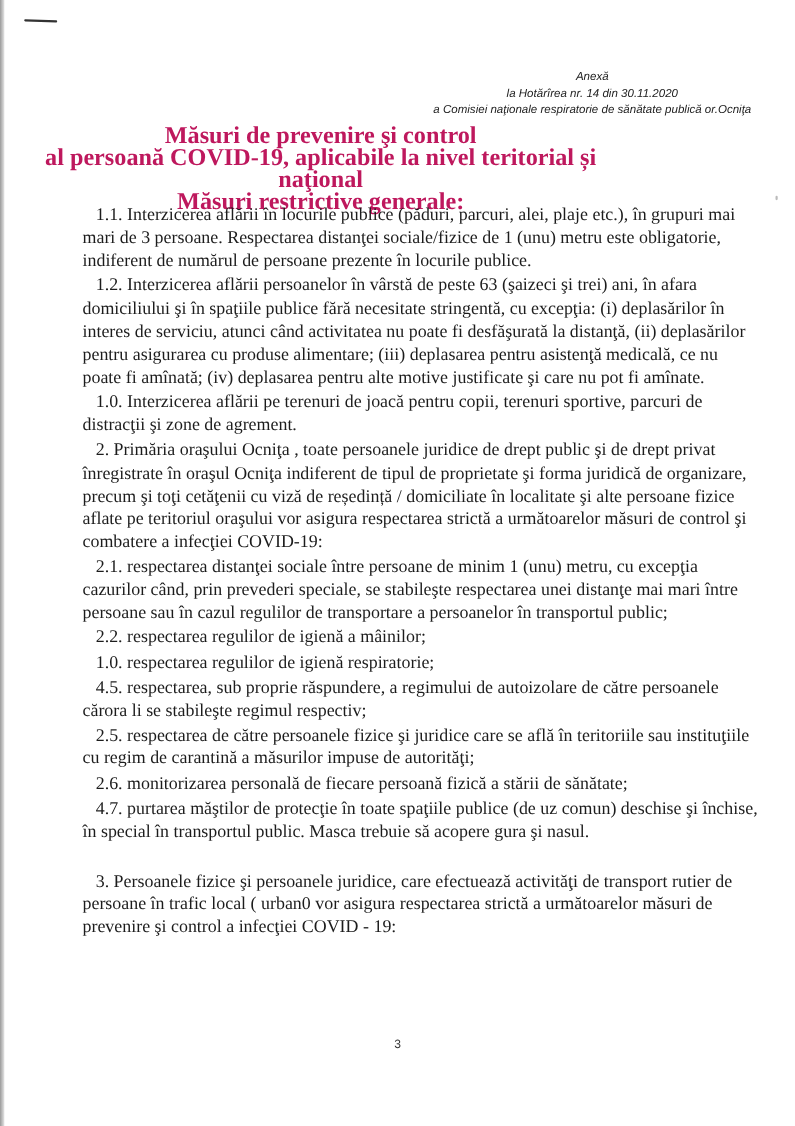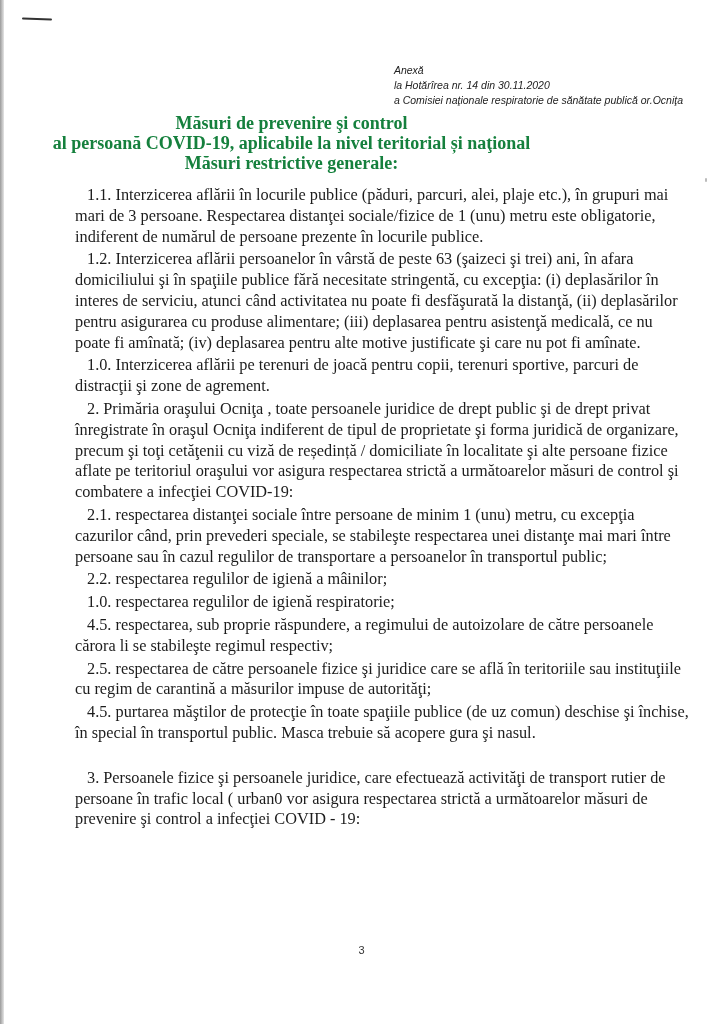--- a/index.html
+++ b/index.html
@@ -12,27 +12,27 @@
   }
   .left-edge {
     position: absolute; left: 0; top: 0; width: 4px; height: 1024px;
     background: linear-gradient(to right, #9a9a9a, #e6e6e6);
   }
   .corner-mark {
     position: absolute; left: 22px; top: 18px; width: 30px; height: 2px;
     background: #333; transform: rotate(2deg); border-radius: 1px;
   }
   .header-right {
-    position: absolute; right: 40px; top: 63px; text-align: left;
+    position: absolute; right: 40px; top: 63px; text-align: center;
     font-family: "Liberation Sans", sans-serif; font-style: italic;
     font-size: 10.5px; line-height: 15px; color: #222;
   }
   .title {
     position: absolute; left: 0; width: 583px; top: 113px; text-align: center;
-    font-weight: bold; font-size: 18px; line-height: 20px; color: #15803d;
+    font-weight: bold; font-size: 22px; line-height: 20px; color: #be185d;
   }
   .body-text {
     position: absolute; left: 73px; top: 183px; width: 620px;
     font-size: 16.3px; line-height: 20.8px; color: #1c1c1c;
   }
   .p { margin: 2px; text-indent: 12px; }
   .spacer { height: 20px; }
   .page-number {
     position: absolute; left: 0; width: 723px; top: 944px; text-align: center;
     font-family: "Liberation Sans", sans-serif; font-size: 11px; color: #333;
@@ -61,18 +61,19 @@
 <div class="body-text">
   <p class="p">1.1. Interzicerea aflării în locurile publice (păduri, parcuri, alei, plaje etc.), în grupuri mai mari de 3 persoane. Respectarea distanţei sociale/fizice de 1 (unu) metru este obligatorie, indiferent de numărul de persoane prezente în locurile publice.</p>
   <p class="p">1.2. Interzicerea aflării persoanelor în vârstă de peste 63 (şaizeci şi trei) ani, în afara domiciliului şi în spaţiile publice fără necesitate stringentă, cu excepţia: (i) deplasărilor în interes de serviciu, atunci când activitatea nu poate fi desfăşurată la distanţă, (ii) deplasărilor pentru asigurarea cu produse alimentare; (iii) deplasarea pentru asistenţă medicală, ce nu poate fi amînată; (iv) deplasarea pentru alte motive justificate şi care nu pot fi amînate.</p>
   <p class="p">1.0. Interzicerea aflării pe terenuri de joacă pentru copii, terenuri sportive, parcuri de distracţii şi zone de agrement.</p>
   <p class="p">2. Primăria oraşului Ocniţa , toate persoanele juridice de drept public şi de drept privat înregistrate în  oraşul Ocniţa indiferent de tipul de proprietate şi forma juridică de organizare, precum şi toţi cetăţenii  cu viză de reședință / domiciliate  în localitate şi alte persoane fizice aflate pe teritoriul oraşului  vor asigura respectarea strictă a următoarelor măsuri de control şi combatere a infecţiei COVID-19:</p>
   <p class="p">2.1. respectarea distanţei sociale între persoane de minim 1 (unu) metru, cu excepţia cazurilor când, prin prevederi speciale, se stabileşte respectarea unei distanţe mai mari între persoane sau în cazul regulilor de transportare a persoanelor în transportul public;</p>
   <p class="p">2.2. respectarea regulilor de igienă a mâinilor;</p>
   <p class="p">1.0. respectarea regulilor de igienă respiratorie;</p>
   <p class="p">4.5. respectarea, sub proprie răspundere, a regimului de autoizolare de către persoanele cărora li se stabileşte regimul respectiv;</p>
   <p class="p">2.5. respectarea de către persoanele fizice şi juridice care se află în teritoriile sau instituţiile cu regim de carantină a măsurilor impuse de autorităţi;</p>
-  <p class="p">4.5. purtarea măştilor de protecţie în toate spaţiile publice (de uz comun) deschise şi închise, în special în transportul public. Masca trebuie să acopere gura şi nasul.</p>
+  <p class="p">2.6. monitorizarea personală de fiecare persoană fizică a stării de sănătate;</p>
+  <p class="p">4.7. purtarea măştilor de protecţie în toate spaţiile publice (de uz comun) deschise şi închise, în special în transportul public. Masca trebuie să acopere gura şi nasul.</p>
   <div class="spacer"></div>
   <p class="p">3. Persoanele fizice şi persoanele juridice, care efectuează activităţi de transport   rutier de persoane în trafic local ( urban0     vor asigura respectarea strictă a următoarelor măsuri de prevenire şi control a infecţiei COVID - 19:</p>
 </div>
 
 <div class="page-number">3</div>
 
 </body></html>

